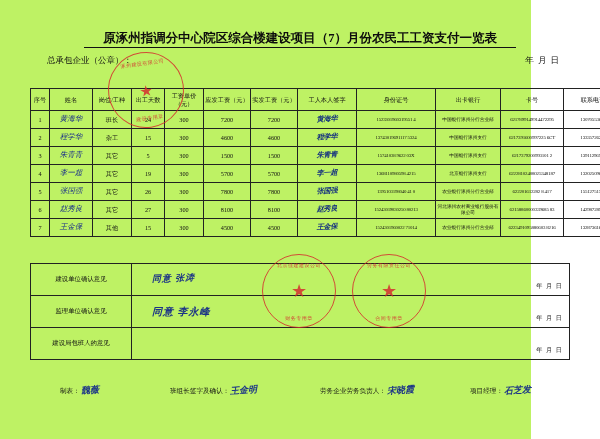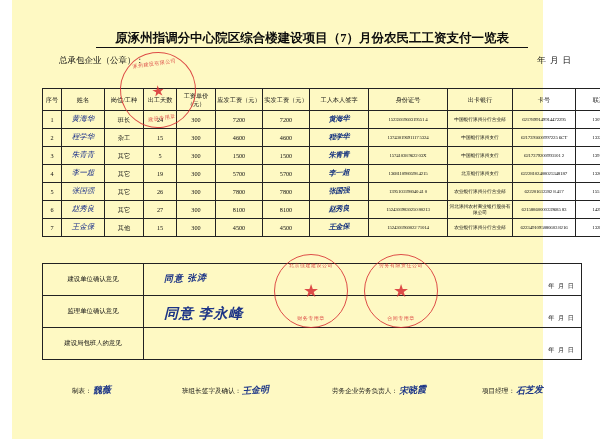--- a/index.html
+++ b/index.html
@@ -11,22 +11,21 @@
     height: 439px;
     background: #ffffff;
     font-family: "Liberation Sans", sans-serif;
     overflow: hidden;
     position: relative;
   }
   .page {
     position: absolute;
     left: 0; top: 0;
     width: 531px; height: 439px;
-    background: #fef9c3;
-    margin-left: 12px;
+    background: #bef264;
   }
   
   .doc-title {
     position: absolute;
     left: 0; top: 30px;
     width: 600px;
     text-align: center;
     font-size: 12.5px;
     font-weight: bold;
     color: #0d0d0d;
@@ -158,21 +157,21 @@
     font-size: 9px;
     letter-spacing: 1px;
     transform: rotate(-2deg);
   }
   .opin-hand2 {
     position: absolute;
     left: 20px; top: 9px;
     color: #1c3486;
     font-style: italic;
     font-weight: bold;
-    font-size: 14px;
+    font-size: 10px;
     letter-spacing: 1px;
   }
   
   .footer {
     position: absolute;
     left: 30px; top: 374px;
     width: 540px;
     height: 40px;
     font-size: 6.6px;
     color: #111;

